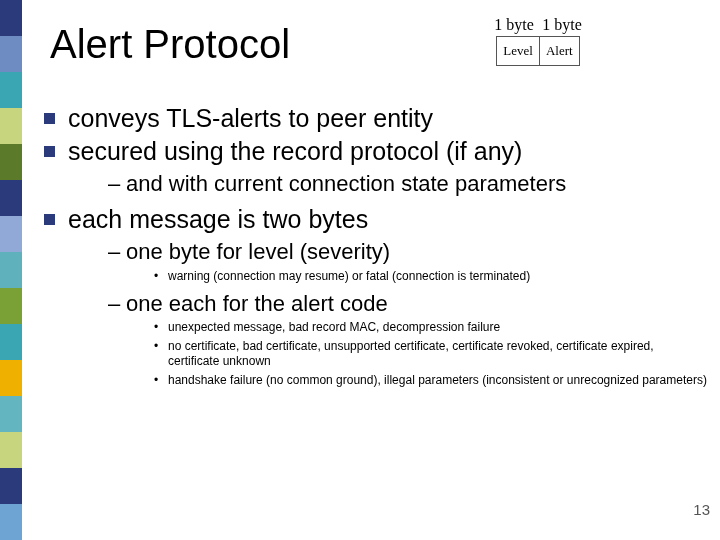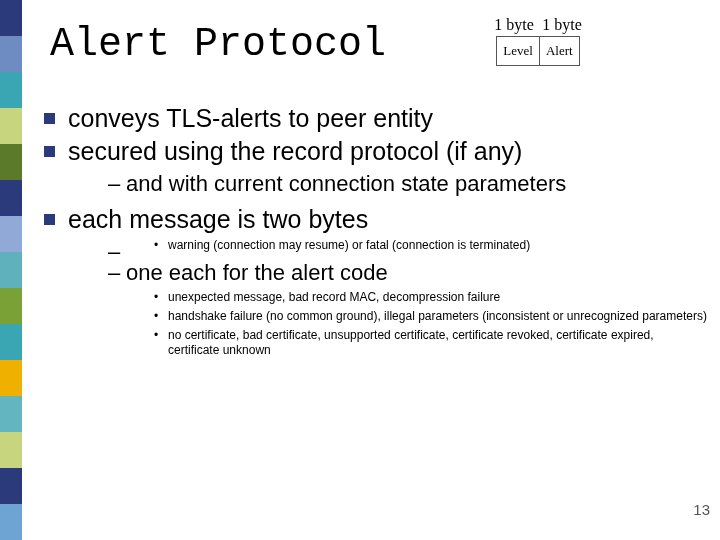--- a/index.html
+++ b/index.html
@@ -41,21 +41,21 @@
 
   .content {
     position: absolute;
     left: 32px;
     right: 12px;
     top: 10px;
     bottom: 10px;
   }
 
   .title {
-    font-family: Liberation Mono, monospace;
+    font-family: Liberation Sans, sans-serif;
     font-size: 40px;
     font-weight: normal;
     margin: 12px 0 8px 18px;
   }
 
   .diagram-area {
     position: absolute;
     right: 40px;
     top: 6px;
     width: 260px;
@@ -194,30 +194,31 @@
     <li>
       <span>secured using the record protocol (if any)</span>
       <ul class="dash">
         <li>and with current connection state parameters</li>
       </ul>
     </li>
     <li>
       <span>each message is two bytes</span>
       <ul class="dash">
         <li>
+          <span>one byte for level (severity)</span>
           <ul class="dot">
             <li>warning (connection may resume) or fatal (connection is terminated)</li>
           </ul>
         </li>
         <li>
           <span>one each for the alert code</span>
           <ul class="dot">
             <li>unexpected message, bad record MAC, decompression failure</li>
+            <li>no certificate, bad certificate, unsupported certificate, certificate revoked, certificate expired, certificate unknown</li>
             <li>handshake failure (no common ground), illegal parameters (inconsistent or unrecognized parameters)</li>
-            <li>no certificate, bad certificate, unsupported certificate, certificate revoked, certificate expired, certificate unknown</li>
           </ul>
         </li>
       </ul>
     </li>
   </ul>
 
 </div>
 
 <div class="page-num">13</div>
 

